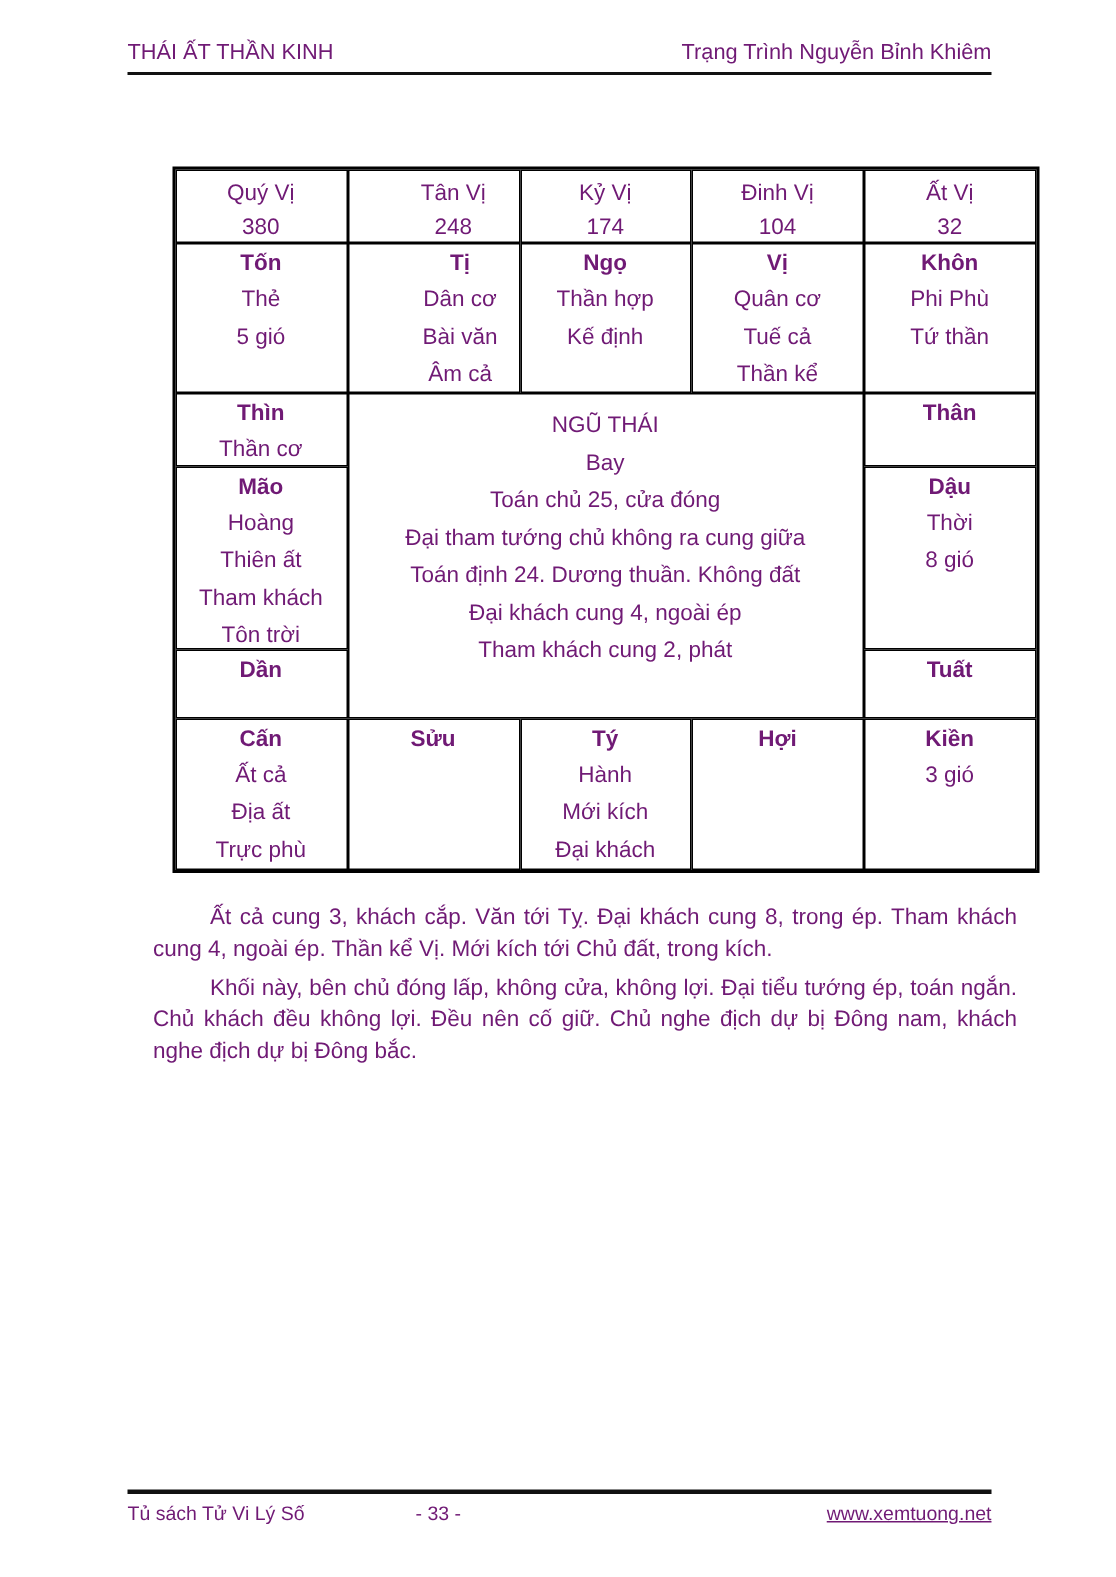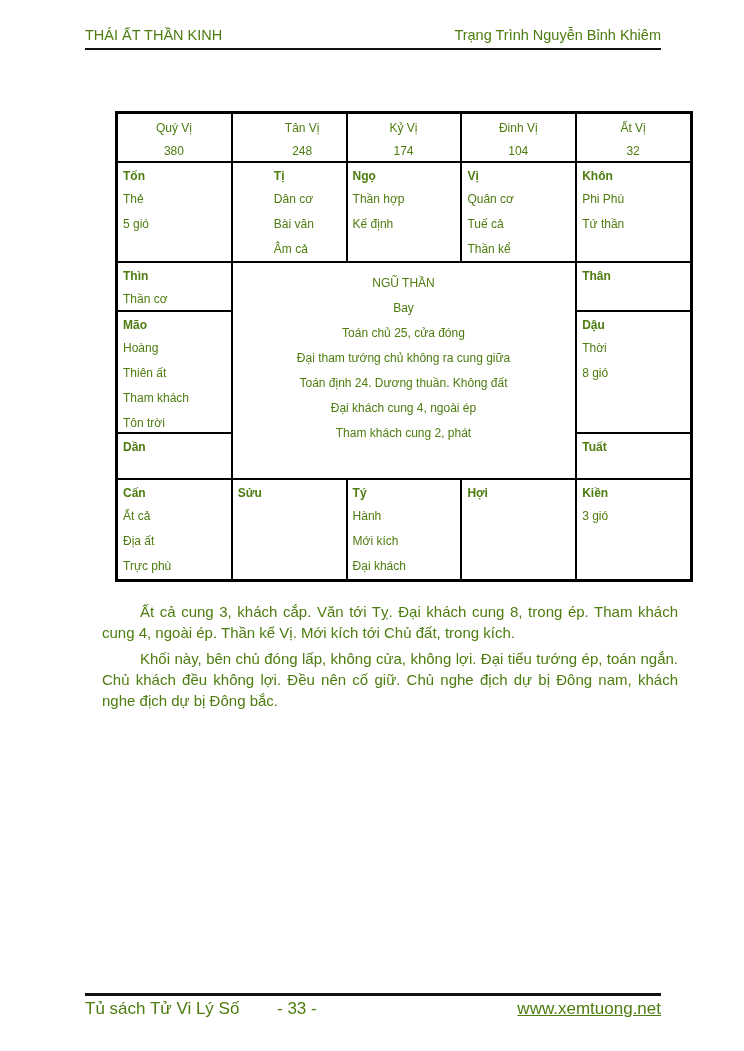--- a/index.html
+++ b/index.html
@@ -3,21 +3,21 @@
 <meta charset="utf-8">
 <style>
   * { margin: 0; padding: 0; box-sizing: border-box; }
   html, body { background: #e8e8e8; }
   .page {
     position: relative;
     width: 744px;
     height: 1051px;
     background: #ffffff;
     font-family: "Liberation Sans", "DejaVu Sans", sans-serif;
-    color: #4d7c0f;
+    color: #701a75;
     overflow: hidden;
     margin: 0 auto;
   }
 
   
   .header {
     position: absolute;
     left: 85px; top: 27px; width: 576px;
     display: flex; justify-content: space-between; align-items: flex-end;
     font-size: 14.5px; line-height: 17px;
@@ -27,26 +27,27 @@
 
   
   .chart-table {
     position: absolute;
     left: 115px; top: 111px;
     width: 578px; height: 471px;
     border: 2px solid #000;
     display: grid;
     grid-template-columns: repeat(5, 1fr);
     grid-template-rows: 49px 100px 49px 122px 46px 1fr;
-    font-size: 12px;
+    font-size: 15px;
   }
   .cell {
     border: 1px solid #000;
     padding: 2px 6px 2px 5px;
     overflow: hidden;
+    text-align: center;
   }
   .cell-top { text-align: center; padding-top: 3px; }
   .cell-top .t-title { line-height: 23px; }
   .cell-top .t-value { line-height: 23px; }
   .z-title { font-weight: bold; line-height: 22px; }
   .z-lines div { line-height: 25px; }
   .cell-center {
     grid-column: 2 / 5;
     grid-row: 3 / 6;
     text-align: center;
@@ -68,21 +69,21 @@
     margin-bottom: 5px;
   }
 
   
   .footer {
     position: absolute;
     left: 85px; top: 993px; width: 576px;
     border-top: 3px solid #111;
     padding-top: 4px;
     display: flex; align-items: flex-start;
-    font-size: 17px; line-height: 17px;
+    font-size: 13px; line-height: 17px;
   }
   .footer .f-left { flex: 1; text-align: left; }
   .footer .f-center { flex: 1; text-align: left; }
   .footer .f-right { flex: 1; text-align: right; }
   .footer .f-right span { text-decoration: underline; cursor: pointer; }
 </style>
 </head>
 <body>
 
 <div class="page">
@@ -168,21 +169,21 @@
           <div>Tôn trời</div>
         </div>
     </div>
     <div class="cell" style="grid-column:1;grid-row:5;">
       <div class="z-title">Dần</div>
       <div class="z-lines"></div>
     </div>
 
     <div class="cell cell-center">
       <div>
-          <div>NGŨ THẦN</div>
+          <div>NGŨ THÁI</div>
           <div>Bay</div>
           <div>Toán chủ 25, cửa đóng</div>
           <div>Đại tham tướng chủ không ra cung giữa</div>
           <div>Toán định 24. Dương thuần. Không đất</div>
           <div>Đại khách cung 4, ngoài ép</div>
           <div>Tham khách cung 2, phát</div>
         </div>
     </div>
 
     <div class="cell" style="grid-column:5;grid-row:3;">

